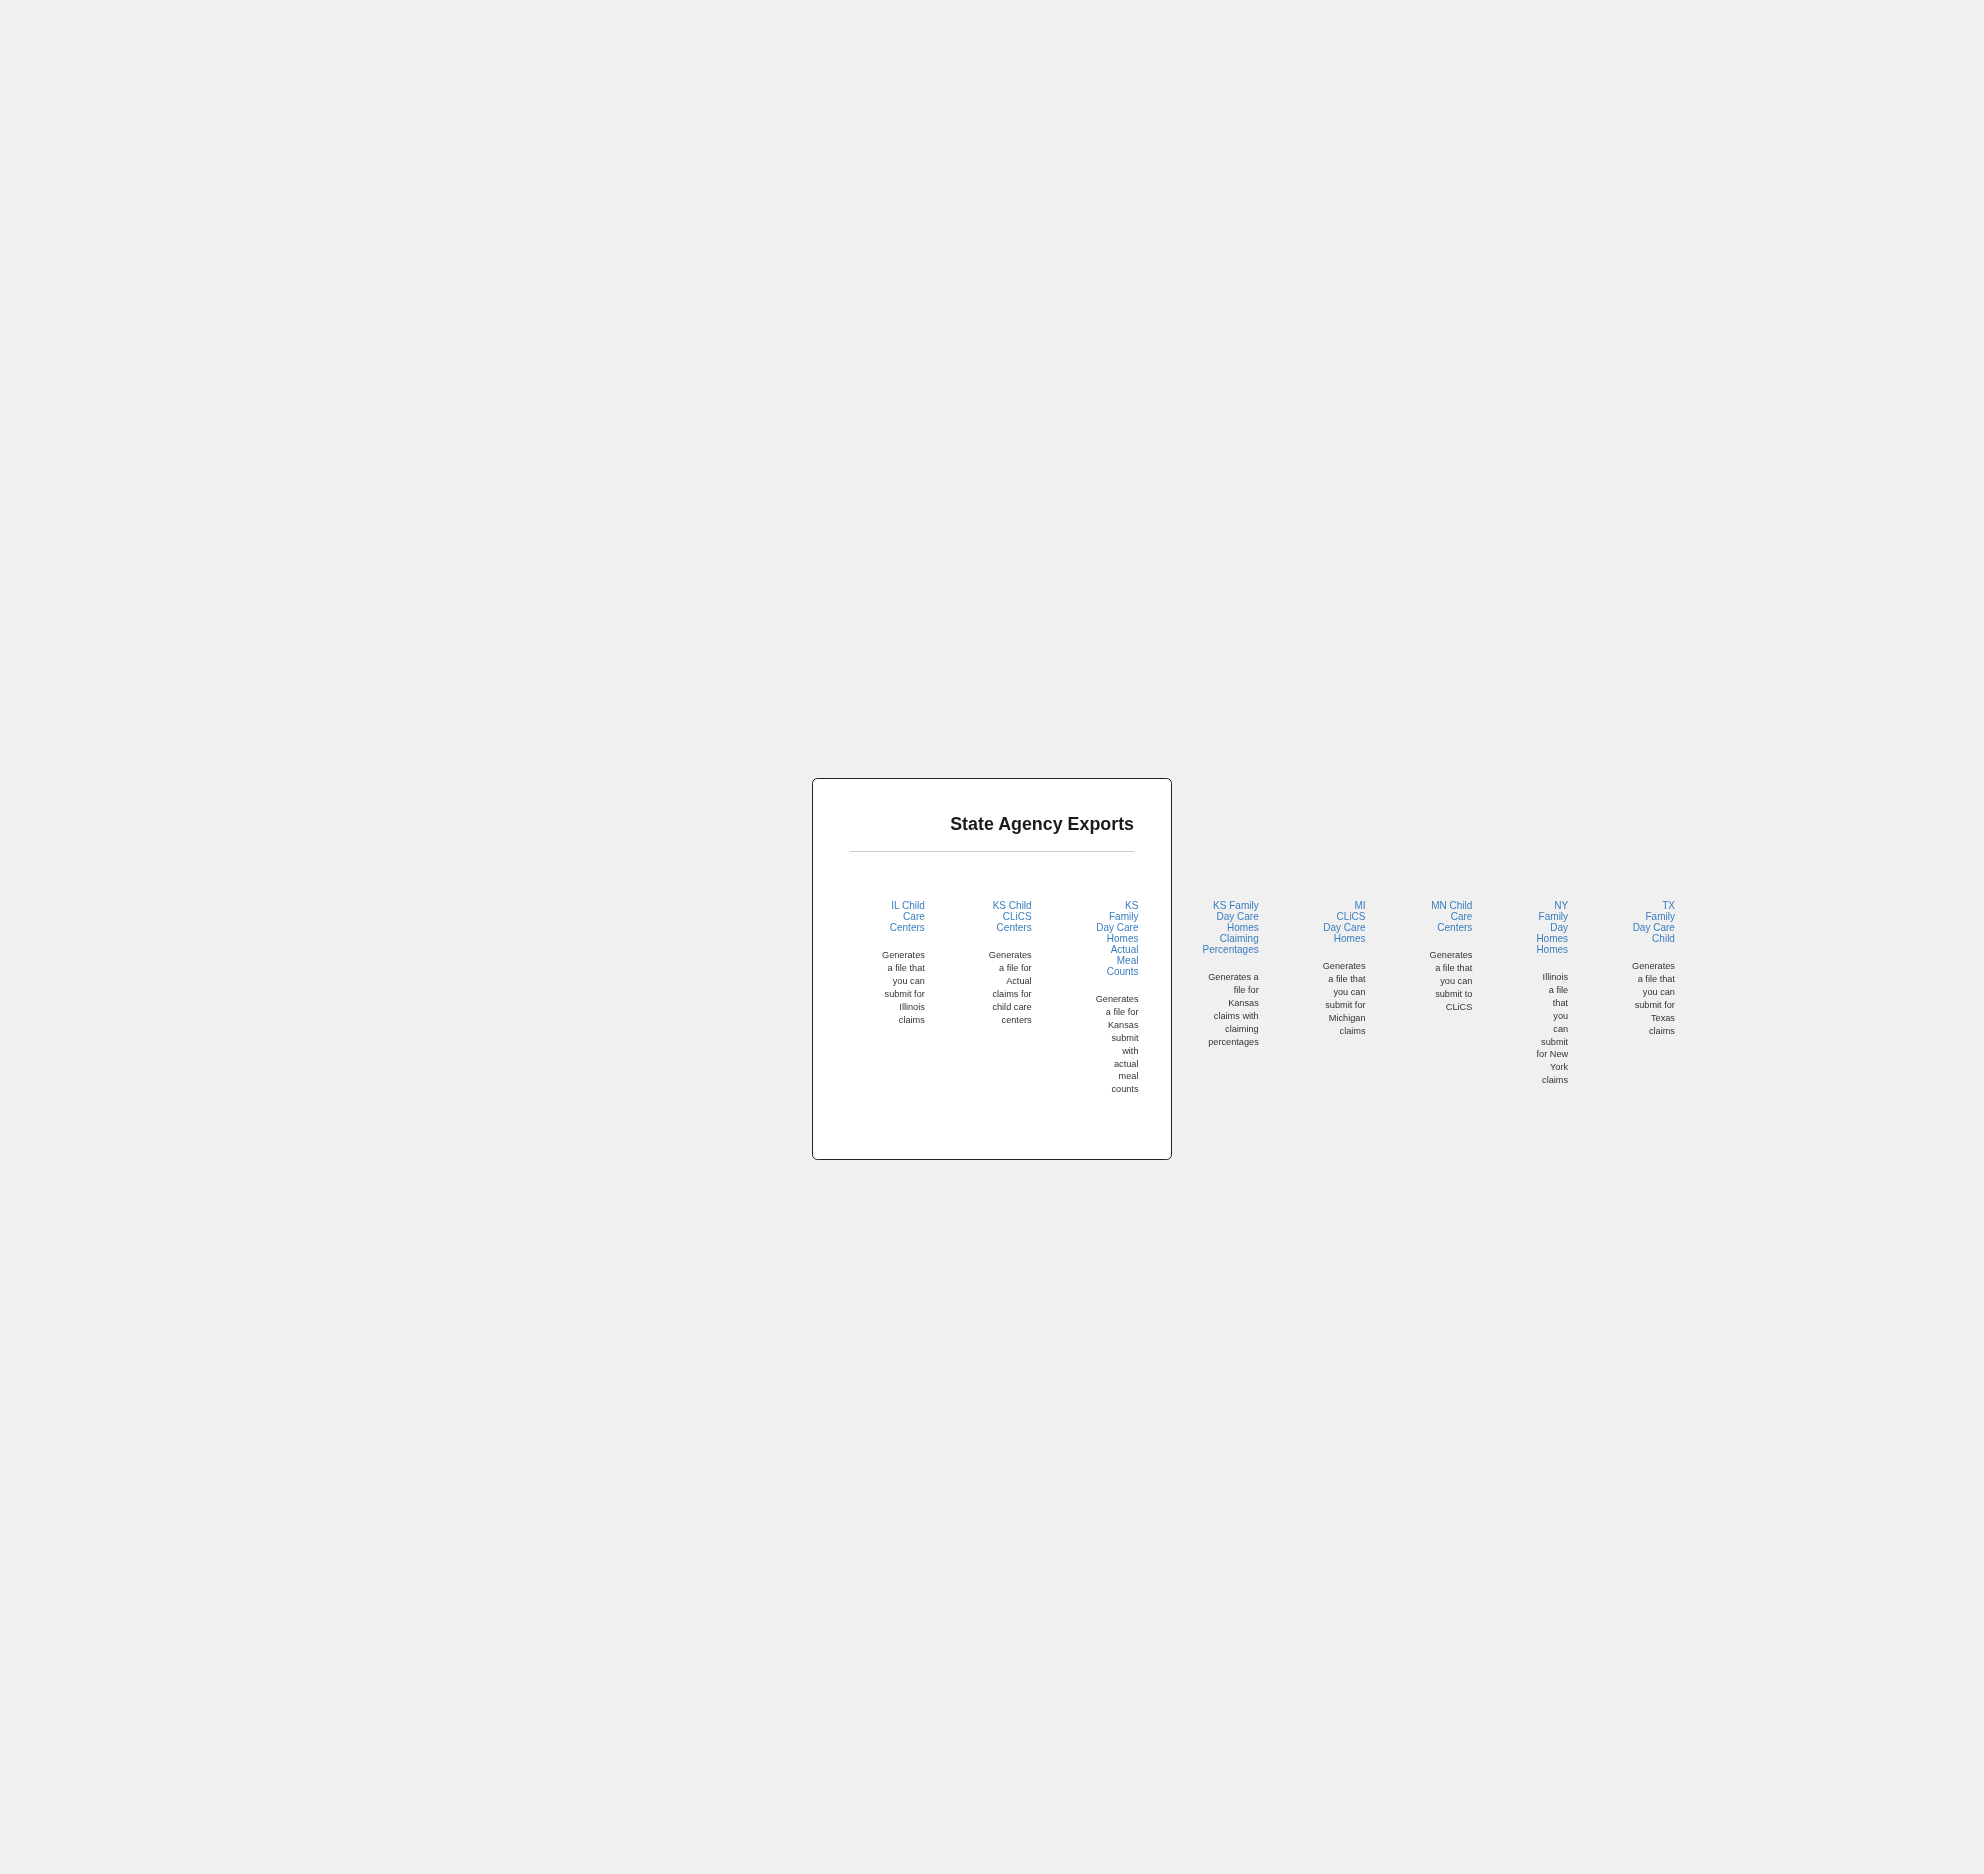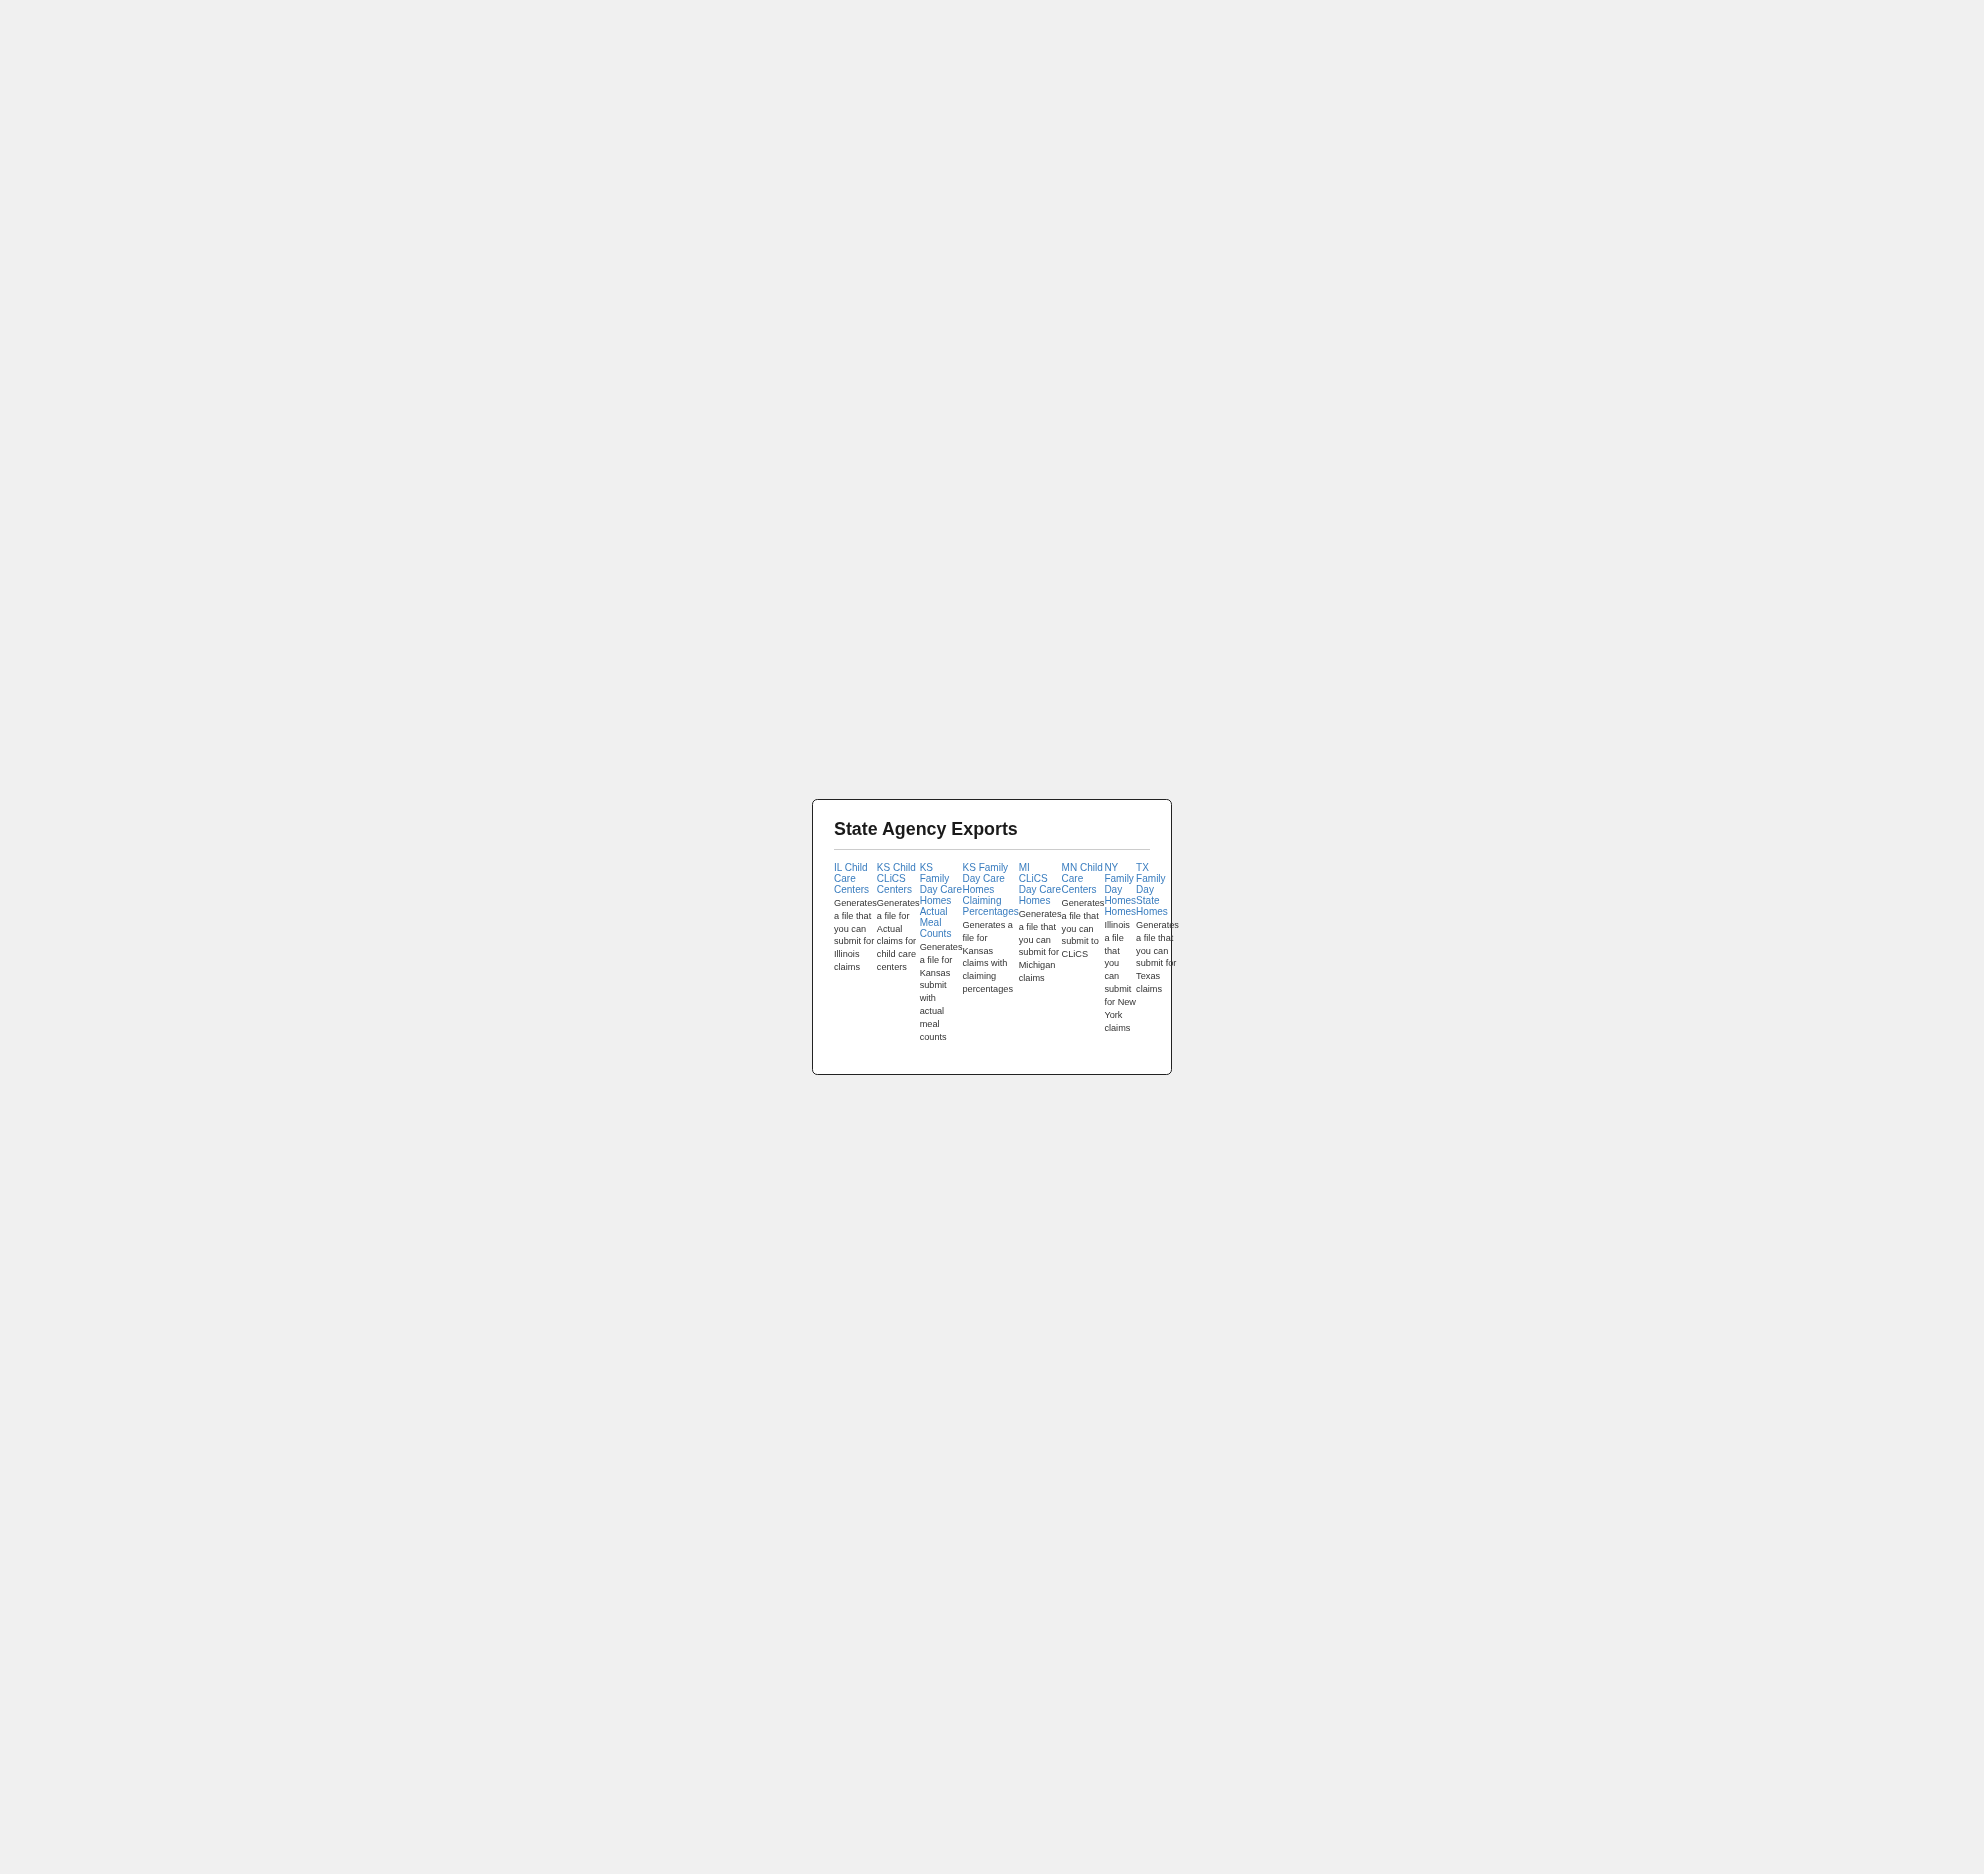--- a/index.html
+++ b/index.html
@@ -1,18 +1,19 @@
 <!DOCTYPE html>
 <html style="font-size:8.5px"><head>
   <meta charset="utf-8">
   <style>
     * {
       box-sizing: border-box;
-      margin: 0;
+      margin: 16px;
       padding: 0;
+      text-align: right;
     }
 
     body {
       background-color: #f0f0f0;
       display: flex;
       justify-content: center;
       align-items: center;
       min-height: 100vh;
       font-family: Arial, sans-serif;
     }
@@ -98,18 +99,18 @@
       </div>
       <div class="export-item">
         <a class="export-link" href="#">MN Child Care Centers</a>
         <div class="export-desc">Generates a file that you can submit to CLiCS</div>
       </div>
       <div class="export-item">
         <a class="export-link" href="#">NY Family Day Homes Homes</a>
         <div class="export-desc">Illinois a file that you can submit for New York claims</div>
       </div>
       <div class="export-item">
-        <a class="export-link" href="#">TX Family Day State Homes</a>
+        <a class="export-link" href="#">TX Family Day Care Child</a>
         <div class="export-desc">Generates a file that you can submit for Texas claims</div>
       </div>
     </div>
 </div>
 
 
 </body></html>

